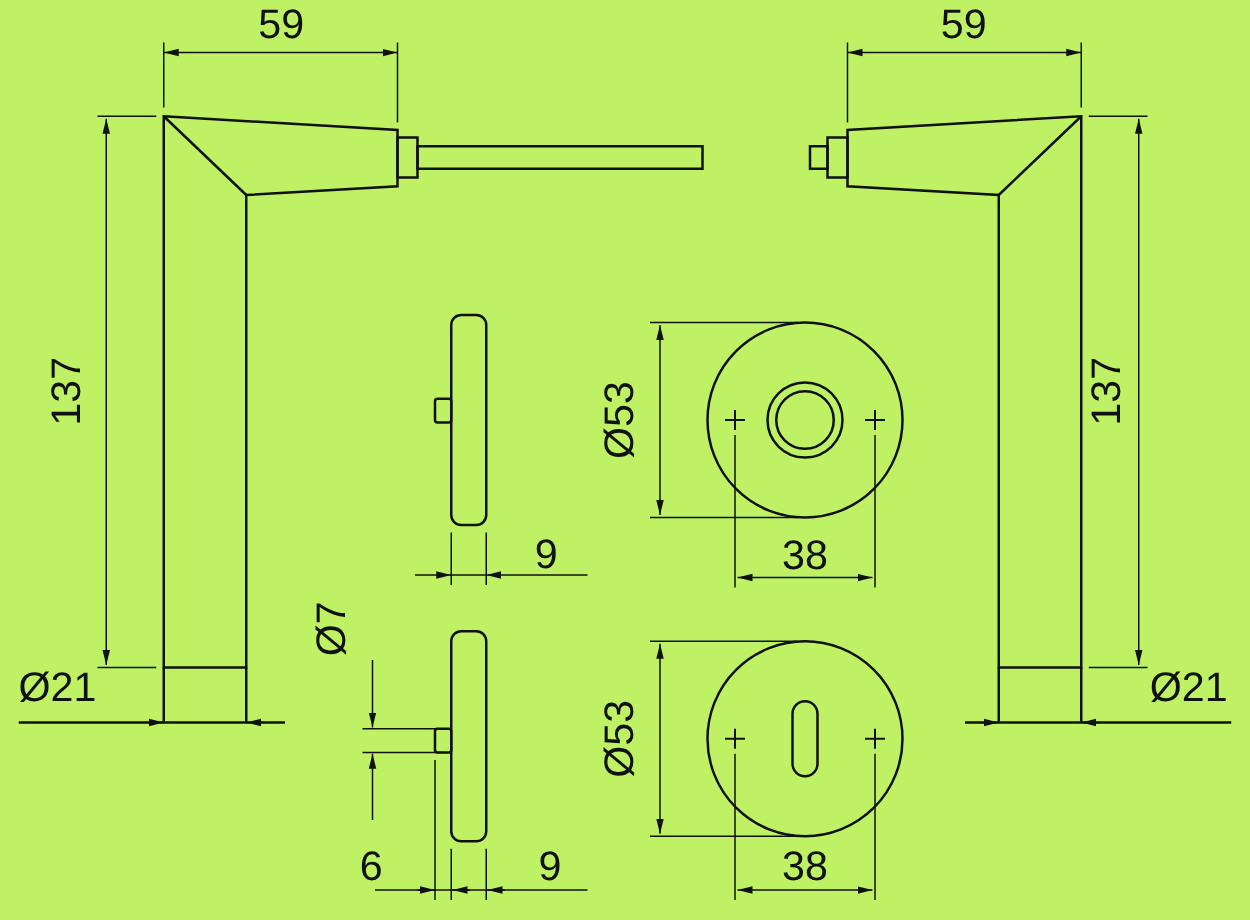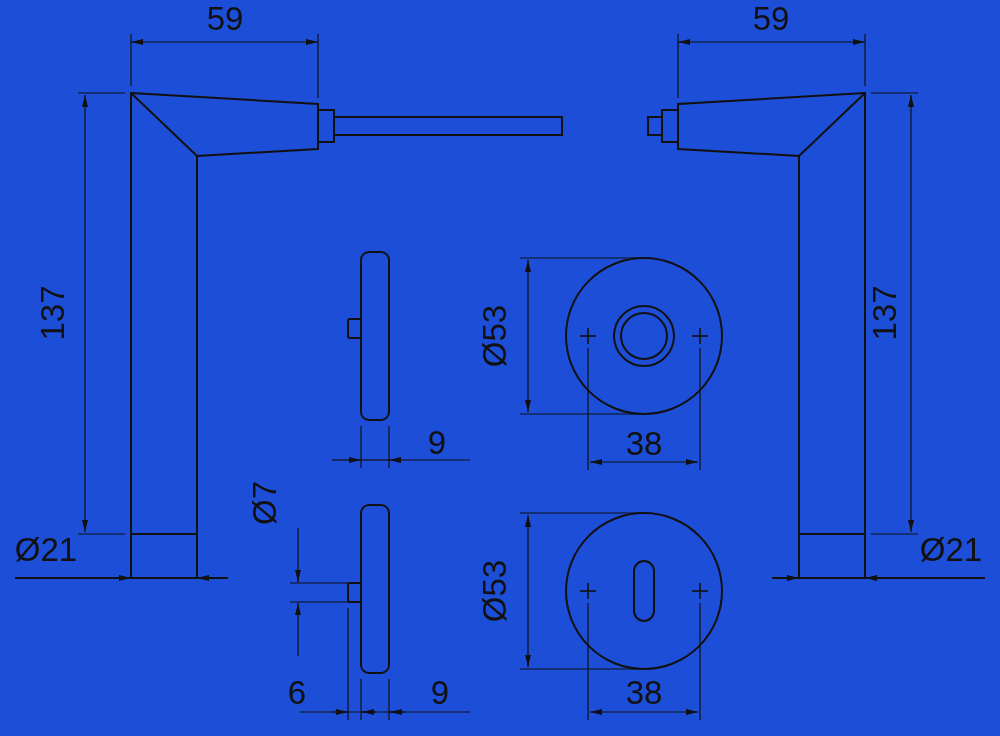--- a/index.html
+++ b/index.html
@@ -4,21 +4,21 @@
 <style>
   html, body {
     margin: 0;
     padding: 0;
     background: #ffffff;
   }
   .stage {
     position: relative;
     width: 1000px;
     height: 736px;
-    background: #1d4ed8;
+    background: #bef264;
     overflow: hidden;
   }
   svg { display: block; }
   .obj {
     stroke: #111111;
     stroke-width: 2;
     fill: none;
     stroke-linejoin: miter;
     stroke-linecap: butt;
   }

